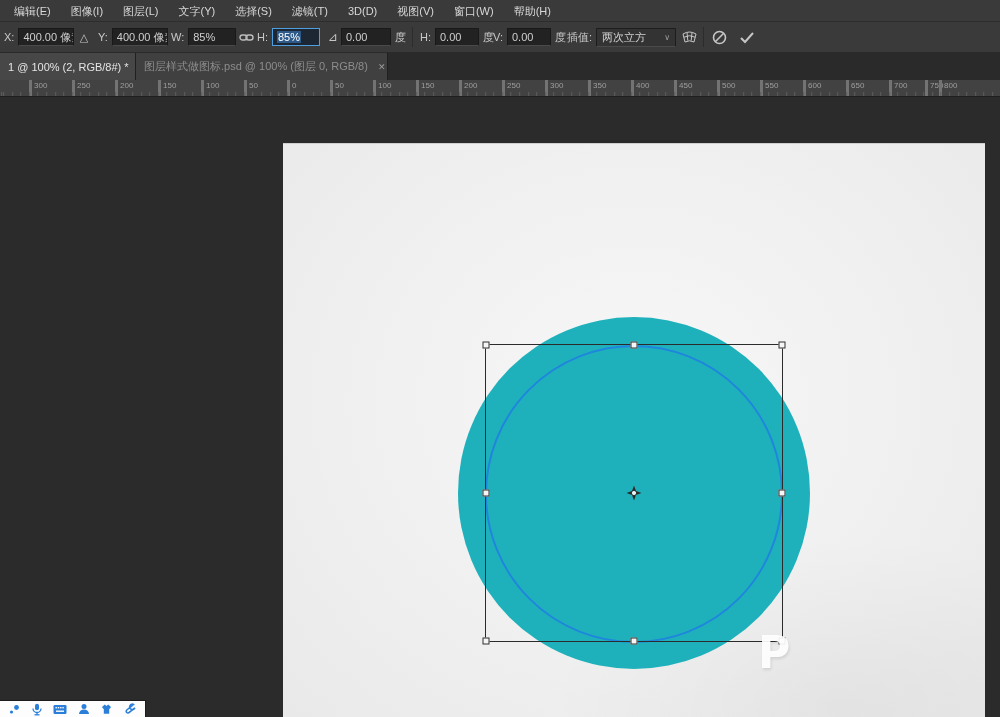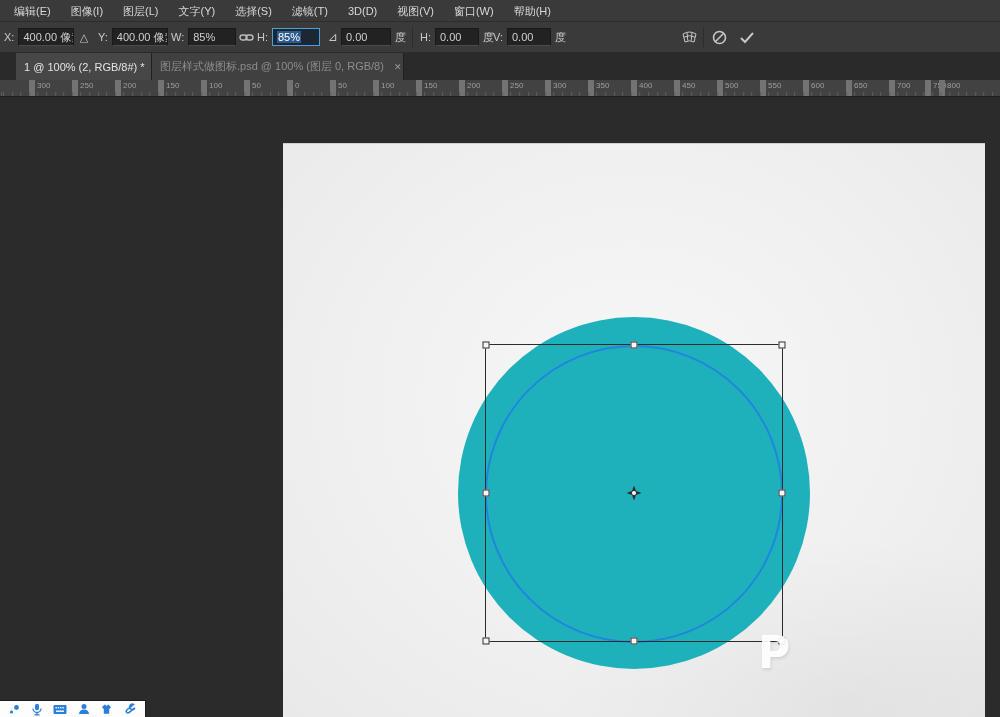--- a/index.html
+++ b/index.html
@@ -53,21 +53,21 @@
   #ruler {
     height:17px; background:#424242; position:relative; overflow:hidden;
     border-bottom:1px solid #1f1f1f;
   }
   #ruler::after {
     content:""; position:absolute; left:0; right:0; bottom:0; height:4px;
     background:repeating-linear-gradient(90deg,#5d5d5d 0 1px,transparent 1px 8.6px);
     background-position-x:3.2px;
   }
   .ruler-label {
-    position:absolute; top:0; height:100%; border-left:6px solid #737373;
+    position:absolute; top:0; height:100%; border-left:3px solid #737373;
     padding-left:2px; font-size:8px; color:#9e9e9e; line-height:11px;
   }
   
   #workspace { position:relative; height:620px; background:#2b2b2b; overflow:hidden; }
   #canvas {
     position:absolute; left:283px; top:46px; width:702px; height:574px;
     background:
       radial-gradient(ellipse 420px 240px at 560px 560px, rgba(0,0,0,0.04), rgba(0,0,0,0) 70%),
       radial-gradient(ellipse at 50% 45%, #f7f7f7 0%, #f0f0f0 55%, #e9e9e9 100%);
     border-top:1px solid #cfcfcf;
@@ -177,20 +177,27 @@
   </div>
 
   <div class="opt" style="left:493px;">
     <span class="lbl">V:</span>
     <span class="field" style="width:44px;">
         <span>0.00</span>
       </span>
     <span class="unit">度</span>
   </div>
 
+  <div class="opt" style="left:567px;">
+    <span class="lbl">插值:</span>
+    <span class="dropdown" style="width:80px;">
+      <span>两次立方</span>
+      <span class="chev">∨</span>
+    </span>
+  </div>
 
   <div class="opt icon-btn" style="left:678px; width:22px;">
     <svg width="17" height="13" viewBox="0 0 17 13" fill="none" stroke="#c6c6c6" stroke-width="1">
       <path d="M2,3 Q8.5,-1 15,3 L13,11 Q8.5,8.5 4,11 Z"></path>
       <path d="M6,1.6 L6.8,9.6 M11,1.6 L10.2,9.6 M3,6.2 Q8.5,3.2 14,6.2"></path>
     </svg>
   </div>
 
   <div class="vsep" style="left:703px;"></div>
 
@@ -202,21 +209,21 @@
   </div>
 
   <div class="opt icon-btn" style="left:736px; width:22px;">
     <svg width="16" height="13" viewBox="0 0 16 13" fill="none" stroke="#c6c6c6" stroke-width="2">
       <path d="M2,7 L6,11 L14,2"></path>
     </svg>
   </div>
 </div>
 
 <div id="tabbar">
-  <div class="doc-tab active" style="max-width:136px;margin-left:16px;">
+  <div class="doc-tab active" style="max-width:136px;">
     <span>1 @ 100% (2, RGB/8#) *</span>
 
   </div>
   <div class="doc-tab inactive" style="max-width:252px;">
     <span>图层样式做图标.psd @ 100% (图层 0, RGB/8)</span>
     <span class="tab-close">✕</span>
   </div>
 </div>
 
 <div id="ruler">

